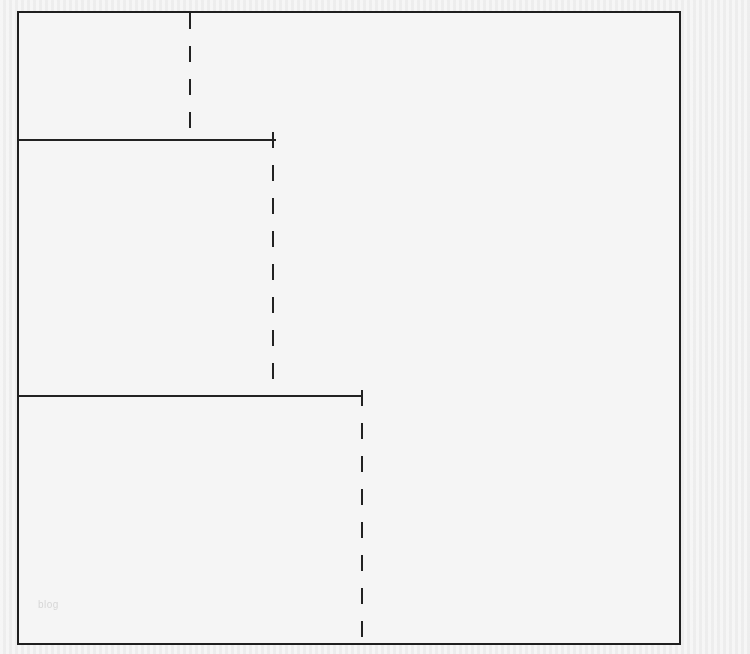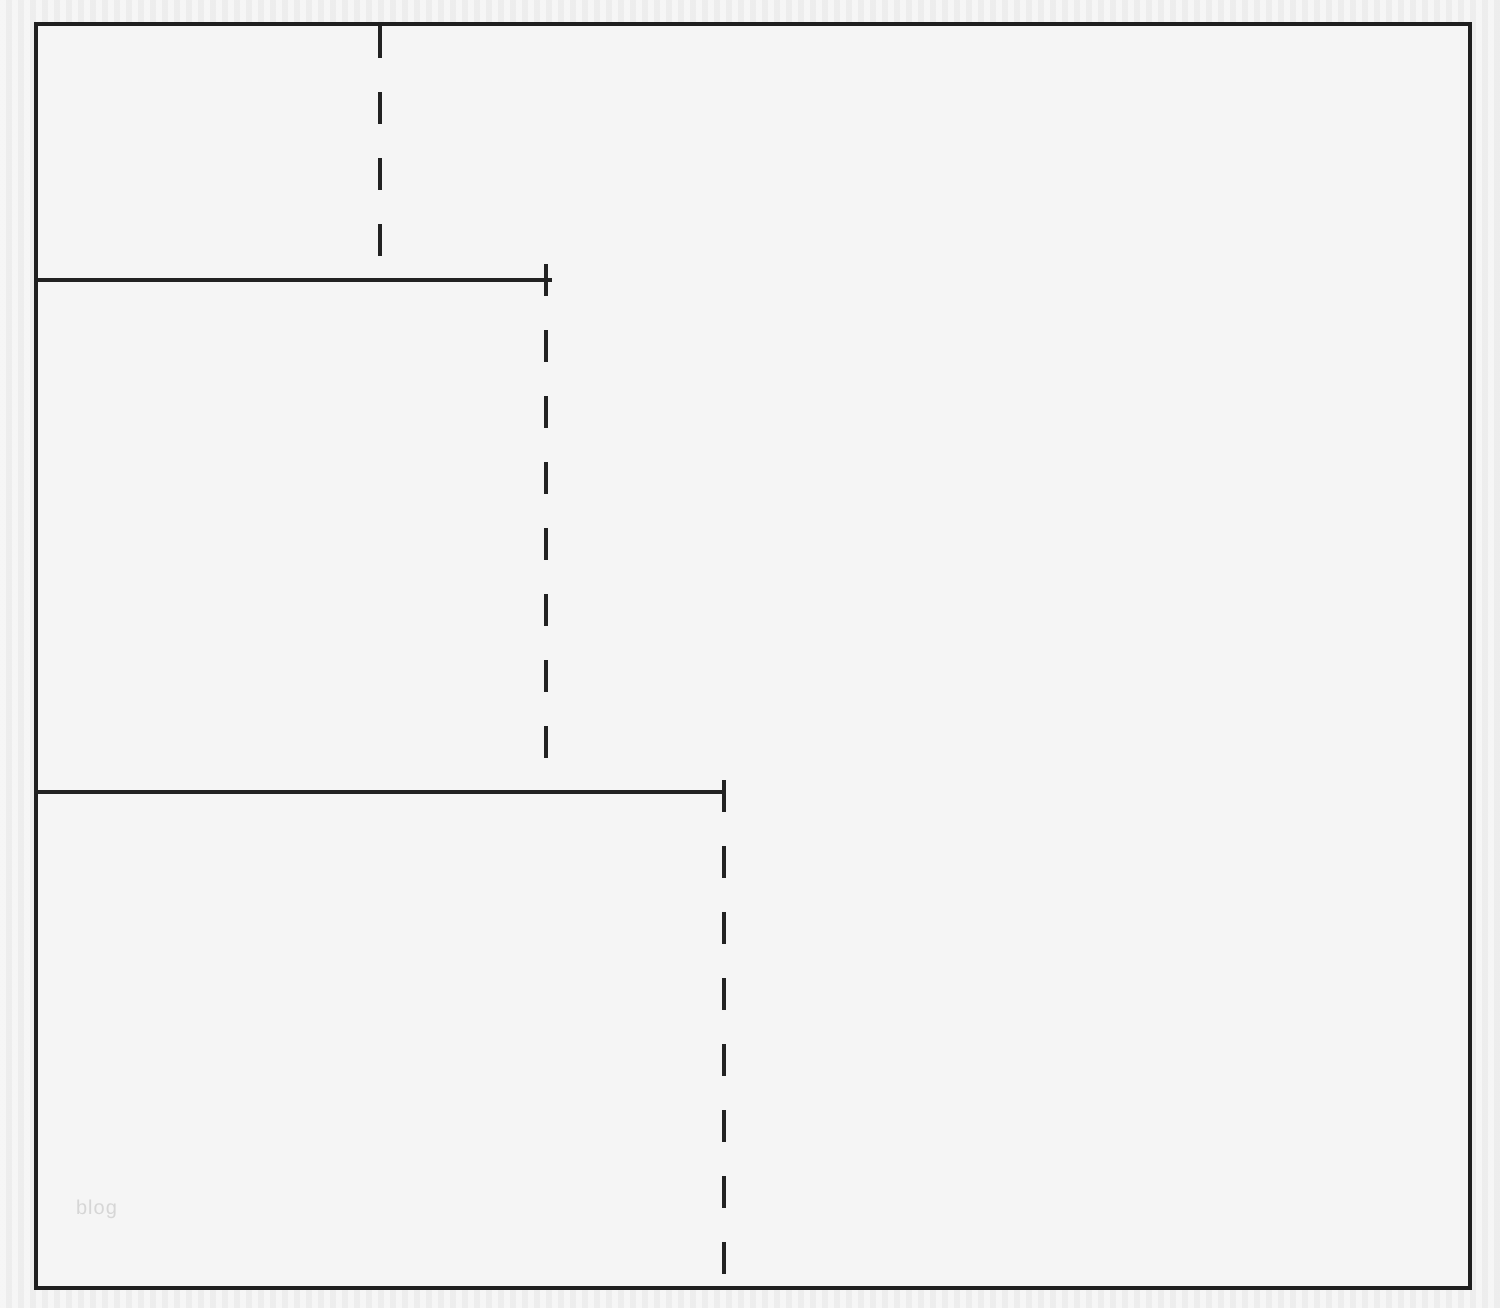--- a/index.html
+++ b/index.html
@@ -20,21 +20,21 @@
     inset: 0;
     background:
       repeating-linear-gradient(to right,
         rgba(255,255,255,0.35) 0 3px,
         rgba(0,0,0,0.015) 3px 6px);
   }
   .frame {
     position: absolute;
     left: 17px;
     top: 11px;
-    width: 719px;
+    width: 664px;
     height: 634px;
     box-sizing: border-box;
     border: 2px solid #1f1f1f;
     background: #f5f5f5;
   }
   .frame-content {
     position: absolute;
     inset: 0;
   }
   .segment {

